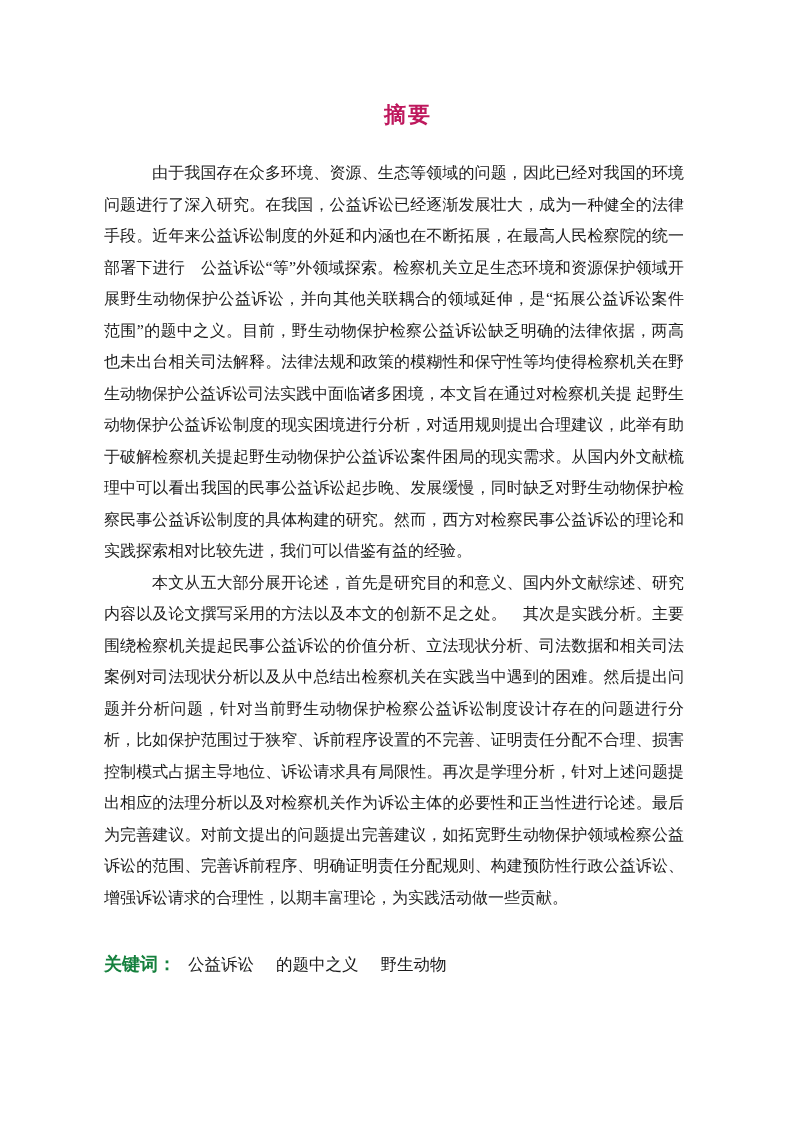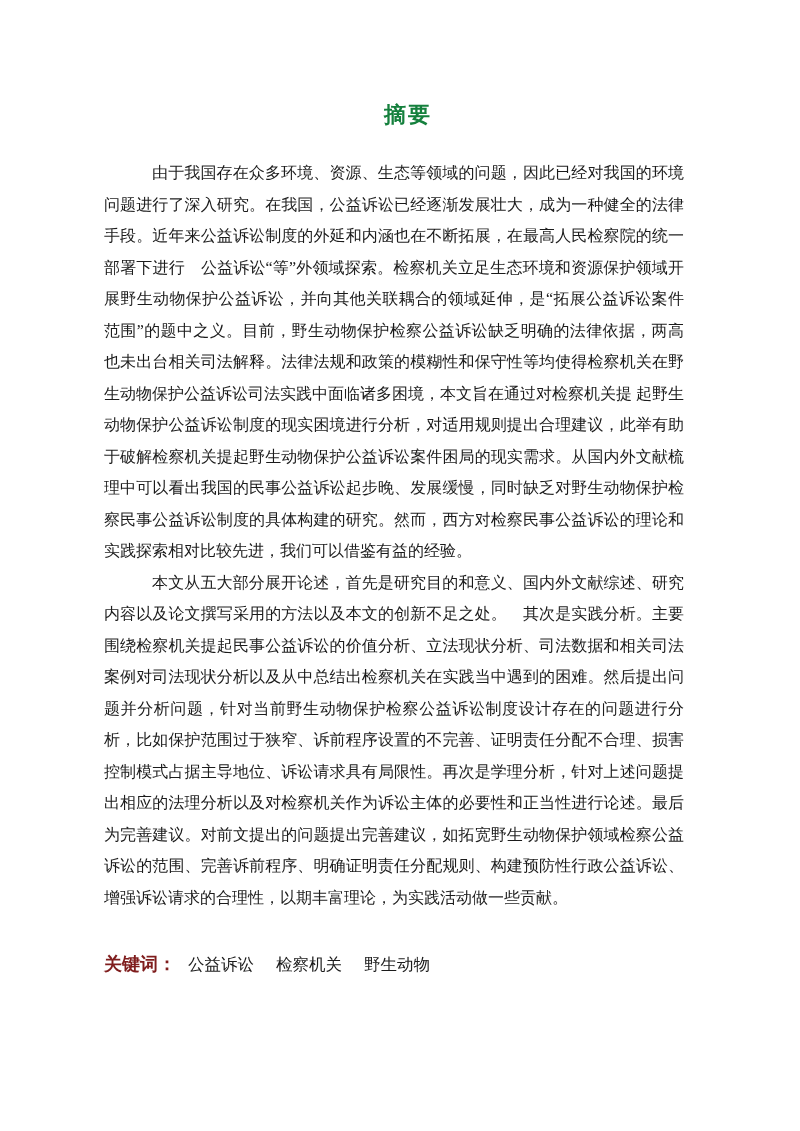--- a/index.html
+++ b/index.html
@@ -17,21 +17,21 @@
     color: #1b1b1b;
   }
   .title {
     margin: 0 0 26px 0;
     text-align: center;
     font-family: "Liberation Sans", sans-serif;
     font-size: 22px;
     font-weight: 700;
     line-height: 32px;
     letter-spacing: 2px;
-    color: #15803d;
+    color: #be185d;
     padding-left: 16px;
   }
   .content {
     margin: 16px 116px 0 104px;
     font-family: "Liberation Serif", serif;
     font-size: 16px;
     line-height: 31.5px;
     text-align: justify;
     text-justify: inter-ideograph;
     color: #1b1b1b;
@@ -42,38 +42,38 @@
   }
   .keywords {
     margin-top: 36px;
     text-indent: 0;
     white-space: nowrap;
   }
   .kw-label {
     font-family: "Liberation Sans", sans-serif;
     font-weight: 700;
     font-size: 18px;
-    color: #7f1d1d;
+    color: #15803d;
     margin-right: 8px;
   }
   .kw {
     font-size: 16.5px;
     margin-right: 18px;
   }
 </style>
 </head>
 <body>
 
 <div class="page">
   <h1 class="title">摘要</h1>
 
   <div class="content">
     <p>由于我国存在众多环境、资源、生态等领域的问题，因此已经对我国的环境问题进行了深入研究。在我国，公益诉讼已经逐渐发展壮大，成为一种健全的法律手段。近年来公益诉讼制度的外延和内涵也在不断拓展，在最高人民检察院的统一部署下进行　公益诉讼“等”外领域探索。检察机关立足生态环境和资源保护领域开展野生动物保护公益诉讼，并向其他关联耦合的领域延伸，是“拓展公益诉讼案件范围”的题中之义。目前，野生动物保护检察公益诉讼缺乏明确的法律依据，两高也未出台相关司法解释。法律法规和政策的模糊性和保守性等均使得检察机关在野生动物保护公益诉讼司法实践中面临诸多困境，本文旨在通过对检察机关提 起野生动物保护公益诉讼制度的现实困境进行分析，对适用规则提出合理建议，此举有助于破解检察机关提起野生动物保护公益诉讼案件困局的现实需求。从国内外文献梳理中可以看出我国的民事公益诉讼起步晚、发展缓慢，同时缺乏对野生动物保护检察民事公益诉讼制度的具体构建的研究。然而，西方对检察民事公益诉讼的理论和实践探索相对比较先进，我们可以借鉴有益的经验。</p>
     <p>本文从五大部分展开论述，首先是研究目的和意义、国内外文献综述、研究内容以及论文撰写采用的方法以及本文的创新不足之处。　其次是实践分析。主要围绕检察机关提起民事公益诉讼的价值分析、立法现状分析、司法数据和相关司法案例对司法现状分析以及从中总结出检察机关在实践当中遇到的困难。然后提出问题并分析问题，针对当前野生动物保护检察公益诉讼制度设计存在的问题进行分析，比如保护范围过于狭窄、诉前程序设置的不完善、证明责任分配不合理、损害控制模式占据主导地位、诉讼请求具有局限性。再次是学理分析，针对上述问题提出相应的法理分析以及对检察机关作为诉讼主体的必要性和正当性进行论述。最后为完善建议。对前文提出的问题提出完善建议，如拓宽野生动物保护领域检察公益诉讼的范围、完善诉前程序、明确证明责任分配规则、构建预防性行政公益诉讼、增强诉讼请求的合理性，以期丰富理论，为实践活动做一些贡献。</p>
 
     <div class="keywords">
       <span class="kw-label">关键词：</span>
       <span class="kw">公益诉讼</span>
-      <span class="kw">检察机关</span>
+      <span class="kw">的题中之义</span>
       <span class="kw">野生动物</span>
     </div>
   </div>
 </div>
 
 </body></html>

